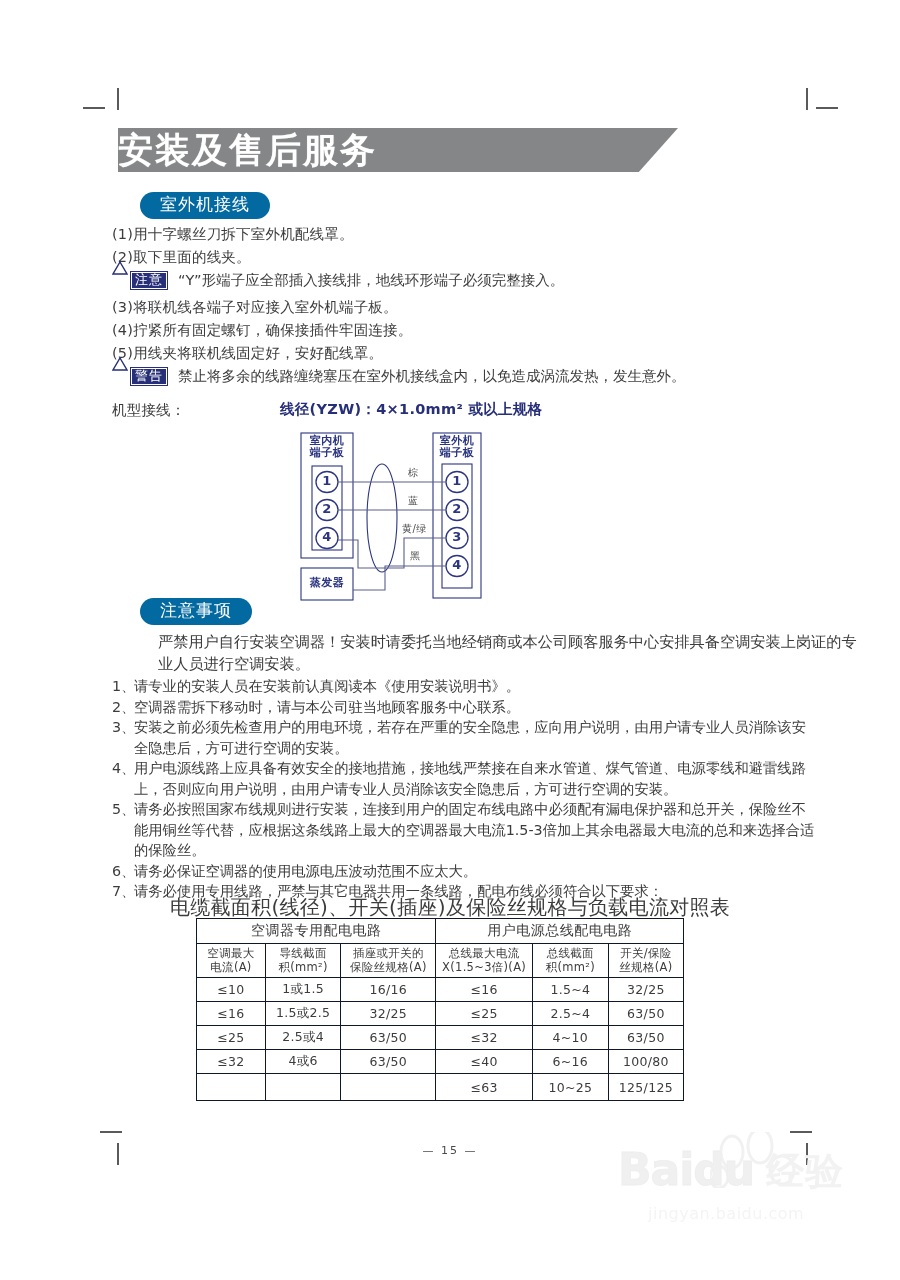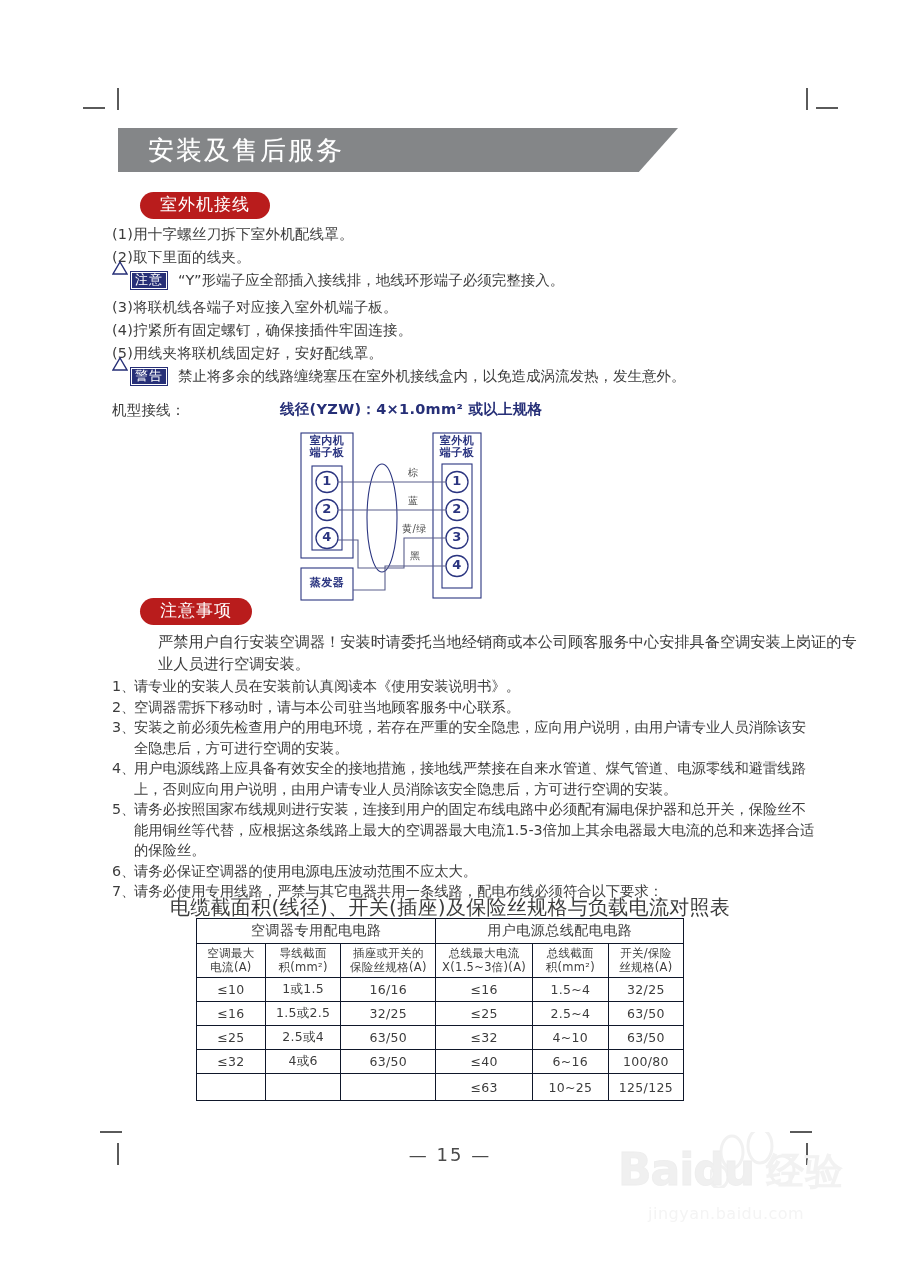--- a/index.html
+++ b/index.html
@@ -16,28 +16,28 @@
   .crop.h{width:22px;height:2px;}
 
   
   .banner{
     position:absolute;left:118px;top:128px;width:560px;height:44px;
     background:#848688;
     clip-path:polygon(0 0, 100% 0, 93% 100%, 0 100%);
     display:flex;align-items:center;
   }
   .banner-title{
-    color:#ffffff;font-size:26px;letter-spacing:2px;
-    padding-left:30px;font-weight:400;
+    color:#ffffff;font-size:35px;letter-spacing:2px;
+    font-weight:700;
     text-shadow:0 0 1px rgba(255,255,255,.4);
   }
 
   
   .pill{
-    display:inline-block;background:#b91c1c;color:#fff;
+    display:inline-block;background:#0369a1;color:#fff;
     border-radius:14px;padding:3px 20px 4px;font-size:17px;
     letter-spacing:1px;line-height:1.15;
   }
   .pill-wrap{position:absolute;}
 
   
   .txt{
     position:absolute;font-size:14.5px;line-height:21px;color:#3c3c3c;
     letter-spacing:.2px;white-space:nowrap;
   }
@@ -93,21 +93,21 @@
   }
   .hdr1 td{font-size:14px;padding:5px 2px;letter-spacing:.5px;}
   .hdr2 td{font-size:11.5px;line-height:13.5px;padding:4px 2px;}
   .hdr2 td .ln{display:block;}
   tbody td{font-size:12.5px;padding:5px 2px;letter-spacing:.3px;}
   tbody tr.empty td{height:20px;}
 
   
   .pagenum{
     position:absolute;left:0;right:0;top:1144px;text-align:center;
-    font-size:18px;color:#4a4a4a;letter-spacing:2px;
+    font-size:11px;color:#4a4a4a;letter-spacing:2px;
   }
 
   
   .wm{position:absolute;left:618px;top:1130px;width:272px;height:110px;opacity:1;}
   .wm-logo{
     position:absolute;left:0;top:18px;font-size:44px;color:#f0f0f0;
     font-weight:bold;letter-spacing:-1px;line-height:1;
     -webkit-text-stroke:1px #eeeeee;
   }
   .wm-cn{

